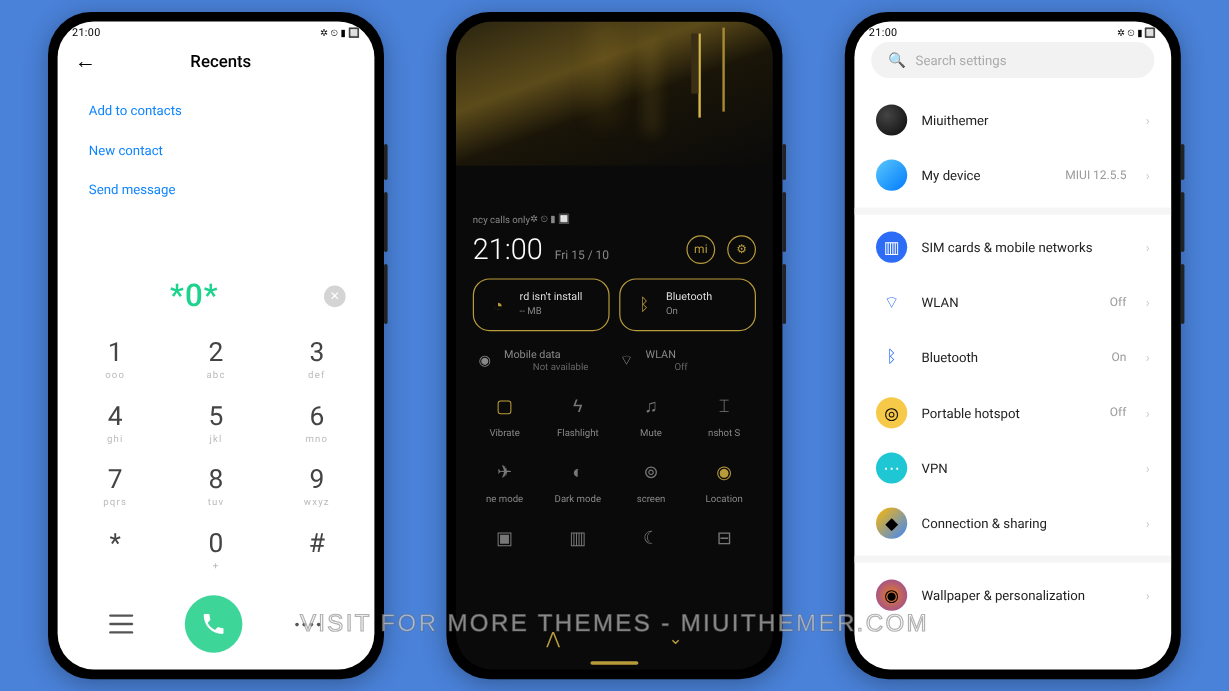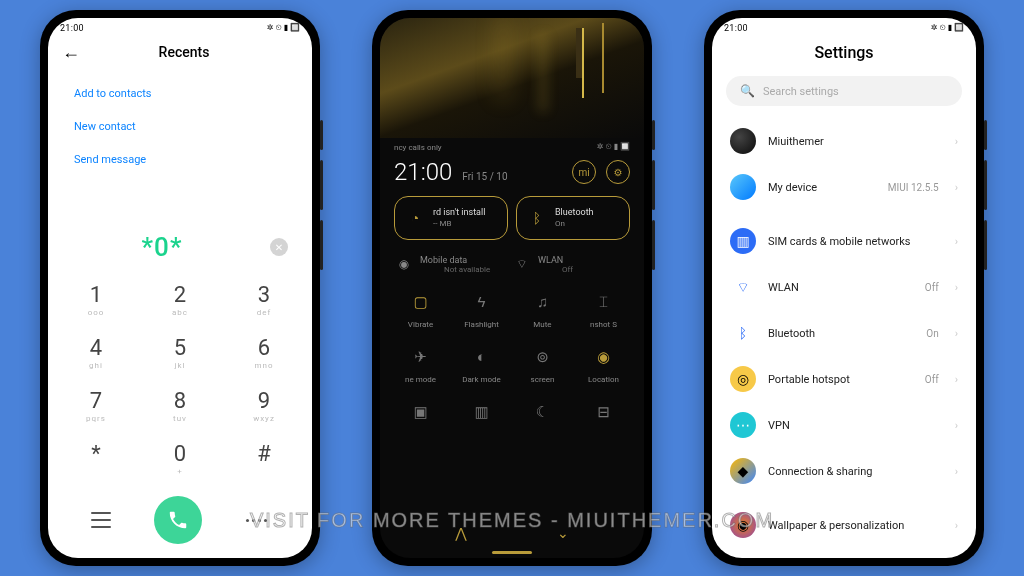--- a/index.html
+++ b/index.html
@@ -34,21 +34,21 @@
   .menu-ic, .more-ic { width:20px; height:16px; display:flex; flex-direction:column; justify-content:space-between; }
   .menu-ic span { height:2px; background:#555; border-radius:2px; }
   .more-ic { flex-direction:row; width:24px; align-items:center; justify-content:center; gap:3px; flex-wrap:wrap; height:18px; }
   .more-ic span { width:3px; height:3px; background:#555; border-radius:50%; }
   .call-btn { width:48px; height:48px; border-radius:50%; background:#3dd598; display:flex; align-items:center; justify-content:center; color:#fff; font-size:20px; }
   
   .p2 .screen { background:#0a0a0a; color:#aaa; display:flex; flex-direction:column; }
   .wallpaper { height:120px; background:linear-gradient(160deg,#2a2410 0%,#5c4b1a 35%,#1a1508 55%,#0a0a0a 100%); position:relative; overflow:hidden; }
   .wallpaper::before { content:""; position:absolute; right:60px; top:10px; width:2px; height:70px; background:#d4b84a; box-shadow:20px -5px 0 #a88a30, -40px 10px 12px 4px rgba(180,150,50,.2), -80px -5px 20px 8px rgba(180,150,50,.15); }
   .wallpaper .tower { position:absolute; right:62px; top:10px; width:6px; height:50px; background:#3a2f15; }
-  .p2 .sb2row { display:flex; justify-content:space-between; align-items:center; padding:4px 14px 2px; font-size:8px; color:#888; }
+  .p2 .sb2row { display:flex; align-items:center; padding:4px 14px 2px; font-size:8px; color:#888;margin-top:36px; }
   .p2 .clockrow { display:flex; align-items:center; justify-content:space-between; padding:4px 14px 10px; }
   .p2 .clock { color:#fff; font-size:24px; font-weight:300; }
   .p2 .date { color:#888; font-size:10px; margin-left:6px; }
   .p2 .clk-right span { width:24px; height:24px; border:1px solid #b89b3a; border-radius:50%; display:inline-flex; align-items:center; justify-content:center; font-size:10px; color:#b89b3a; margin-left:6px;text-align:right; }
   .tiles-big { display:flex; gap:8px; padding:0 14px 10px; }
   .tile-big { flex:1; border:1px solid #b89b3a; border-radius:14px; padding:10px 10px; display:flex; align-items:center; gap:8px; font-size:9px; color:#ddd; }
   .tile-big .ic { width:20px; height:20px; display:flex; align-items:center; justify-content:center; font-size:14px; color:#b89b3a; }
   .tile-big .tb-txt { display:flex; flex-direction:column; line-height:1.3; }
   .tile-big .sub { font-size:8px; color:#888; }
   .tiles-row { display:flex; padding:4px 14px 8px; }
@@ -299,21 +299,20 @@
 
 <div class="phone p3">
   <div class="side-btn sb1"></div>
       <div class="side-btn sb2"></div>
       <div class="side-btn sb3"></div>
   <div class="screen">
     <div class="statusbar">
       <span class="sb-left">21:00</span>
       <span class="sb-right">✲ ⏲ ▮ 🔲</span>
     </div>
-    <div class="p3-title">Settings</div>
     <div class="searchbar">
       <span class="mg">🔍</span>
       <span>Search settings</span>
     </div>
     <div class="section">
       <div class="row">
         <div class="ic avatar"></div>
         <div style="flex:1">
           <div class="txt">Miuithemer</div>
         </div>

